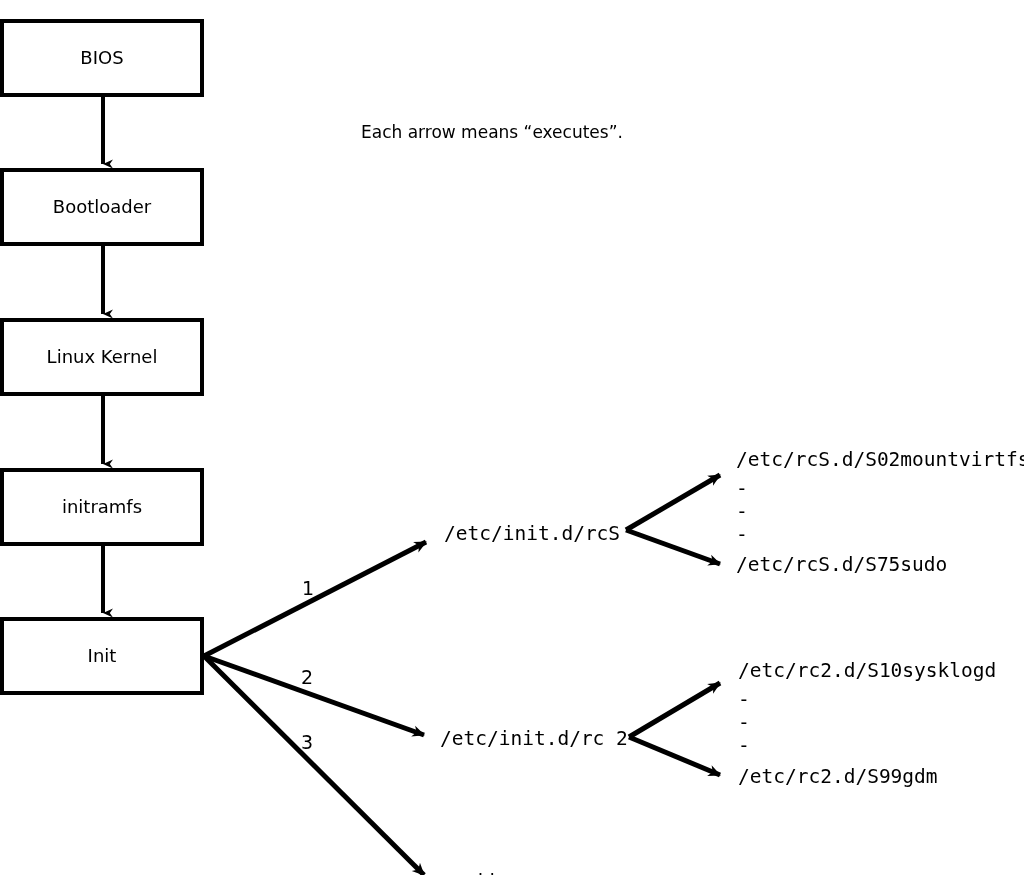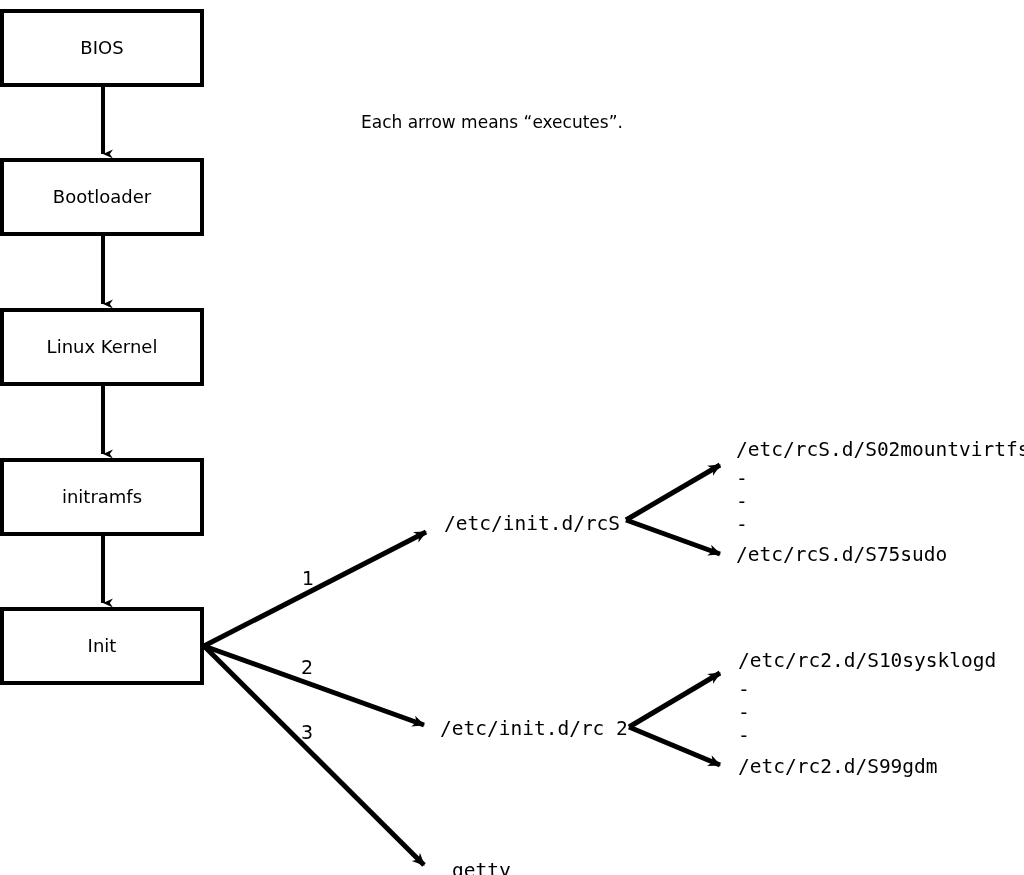--- a/index.html
+++ b/index.html
@@ -11,21 +11,21 @@
   body {
     width: 1024px;
     height: 875px;
     position: relative;
     overflow: hidden;
     font-family: "Liberation Sans", sans-serif;
   }
   #diagram-root {
     position: absolute;
     left: 0;
-    top: 8px;
+    top: 18px;
     width: 1024px;
     height: 813px;
   }
   svg#diagram-svg {
     position: absolute;
     left: 0;
     top: 0;
     width: 1024px;
     height: 875px;
     display: block;

